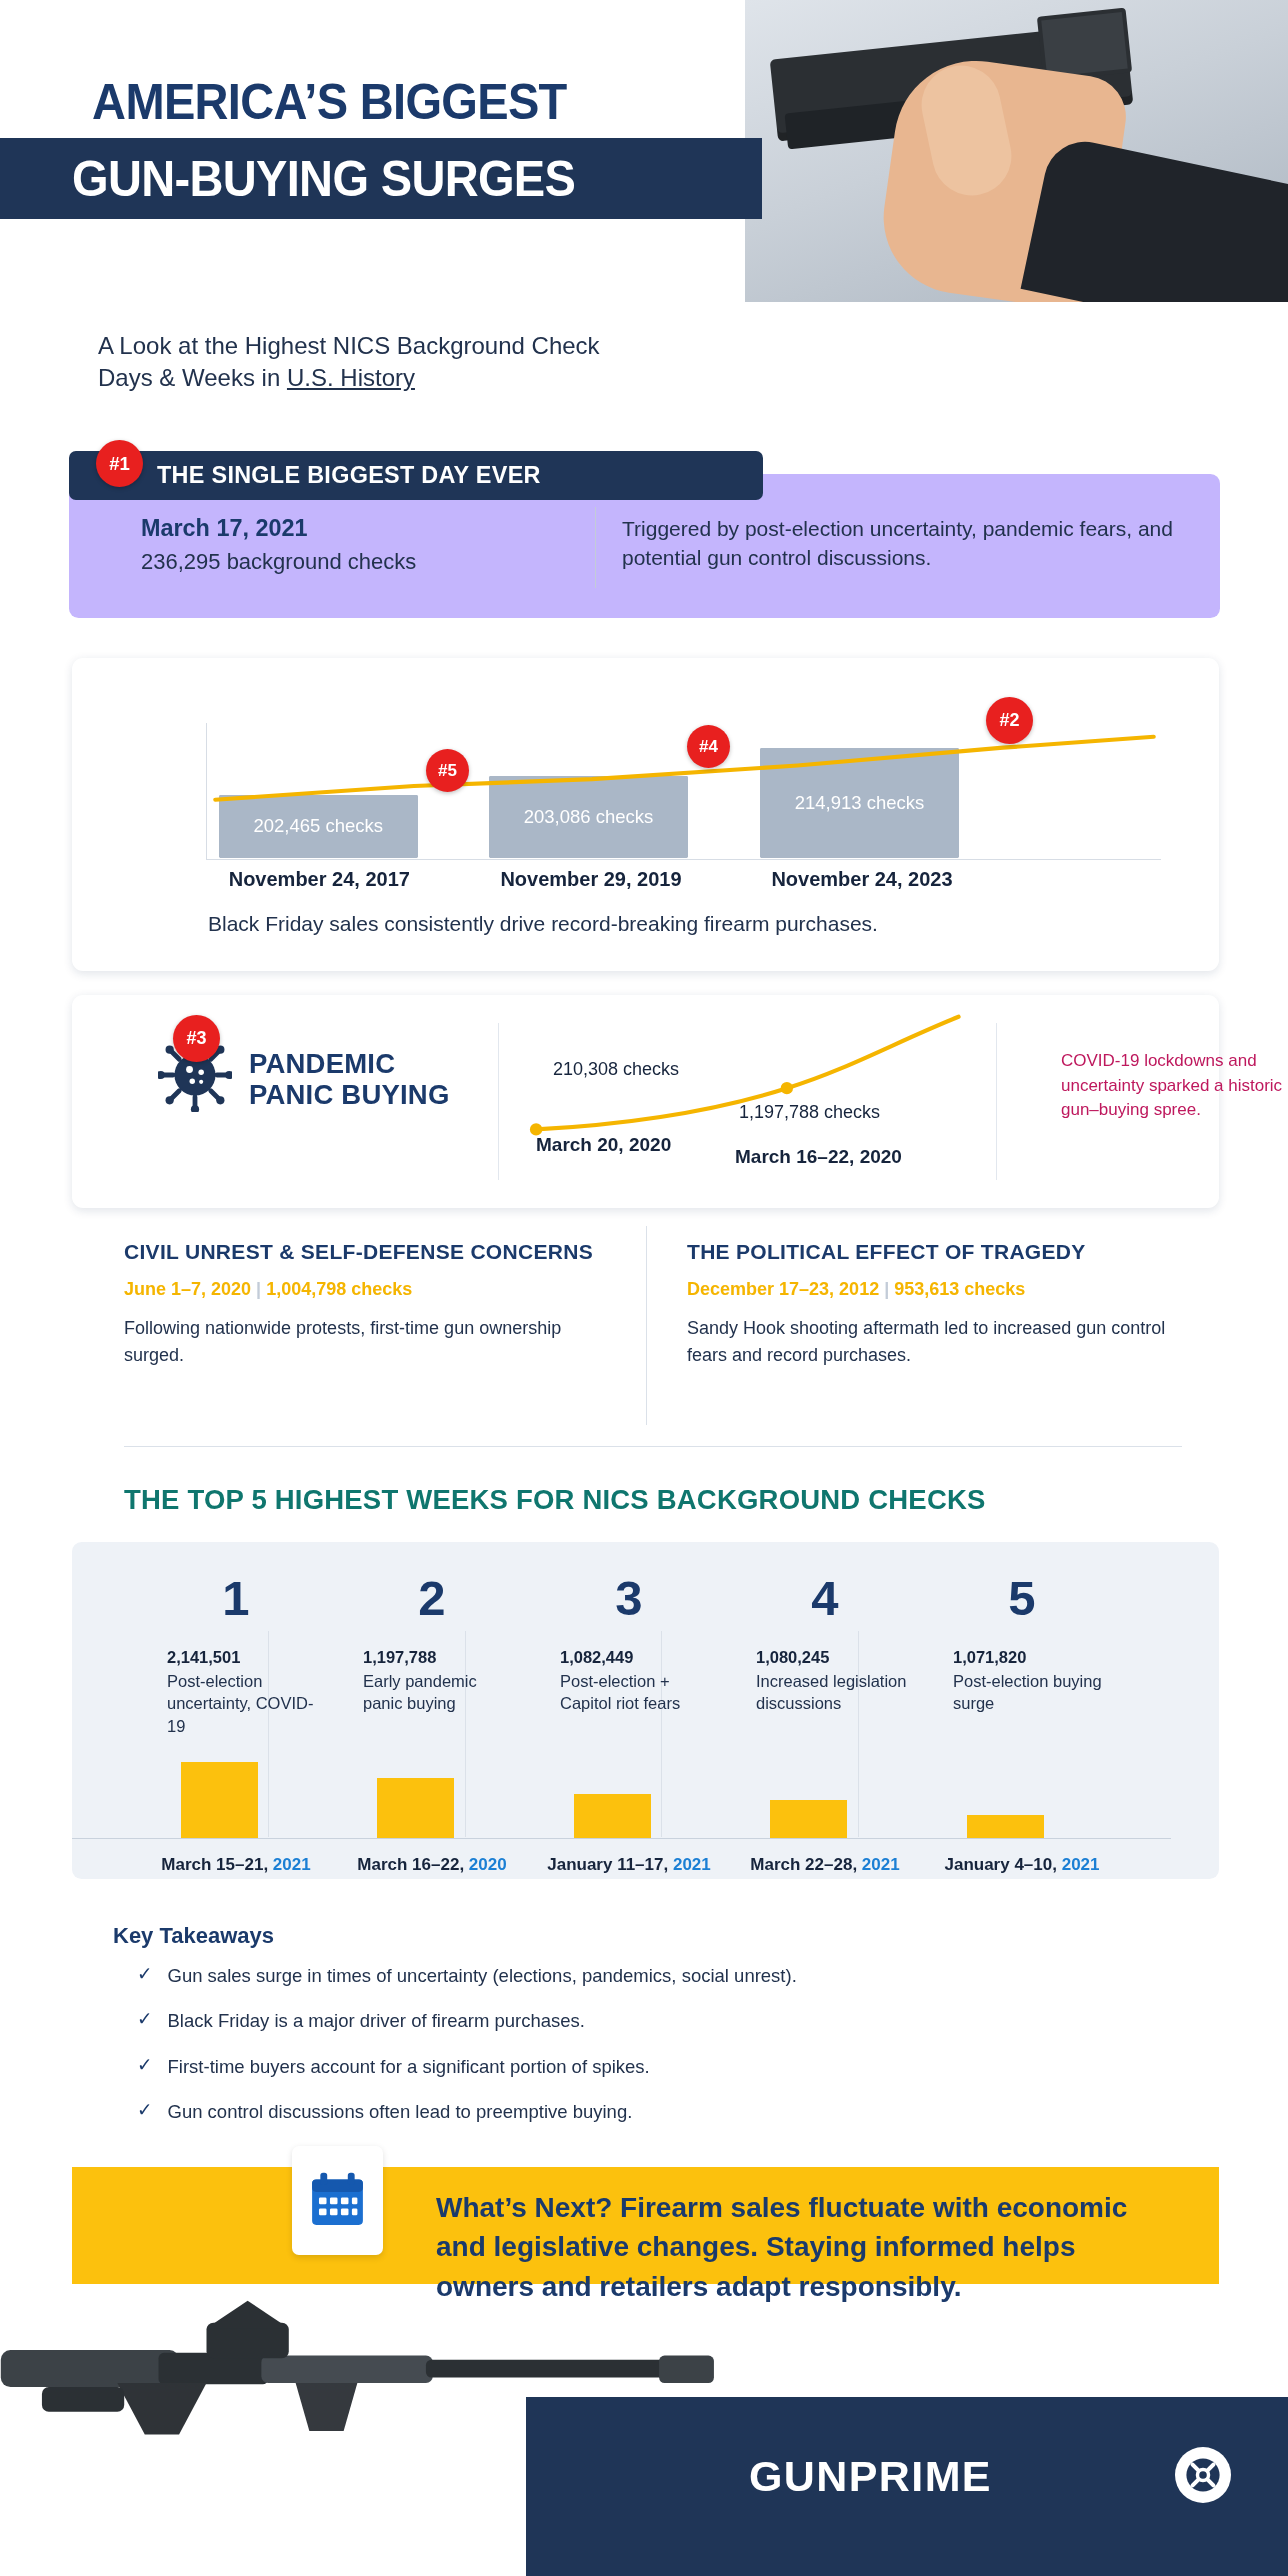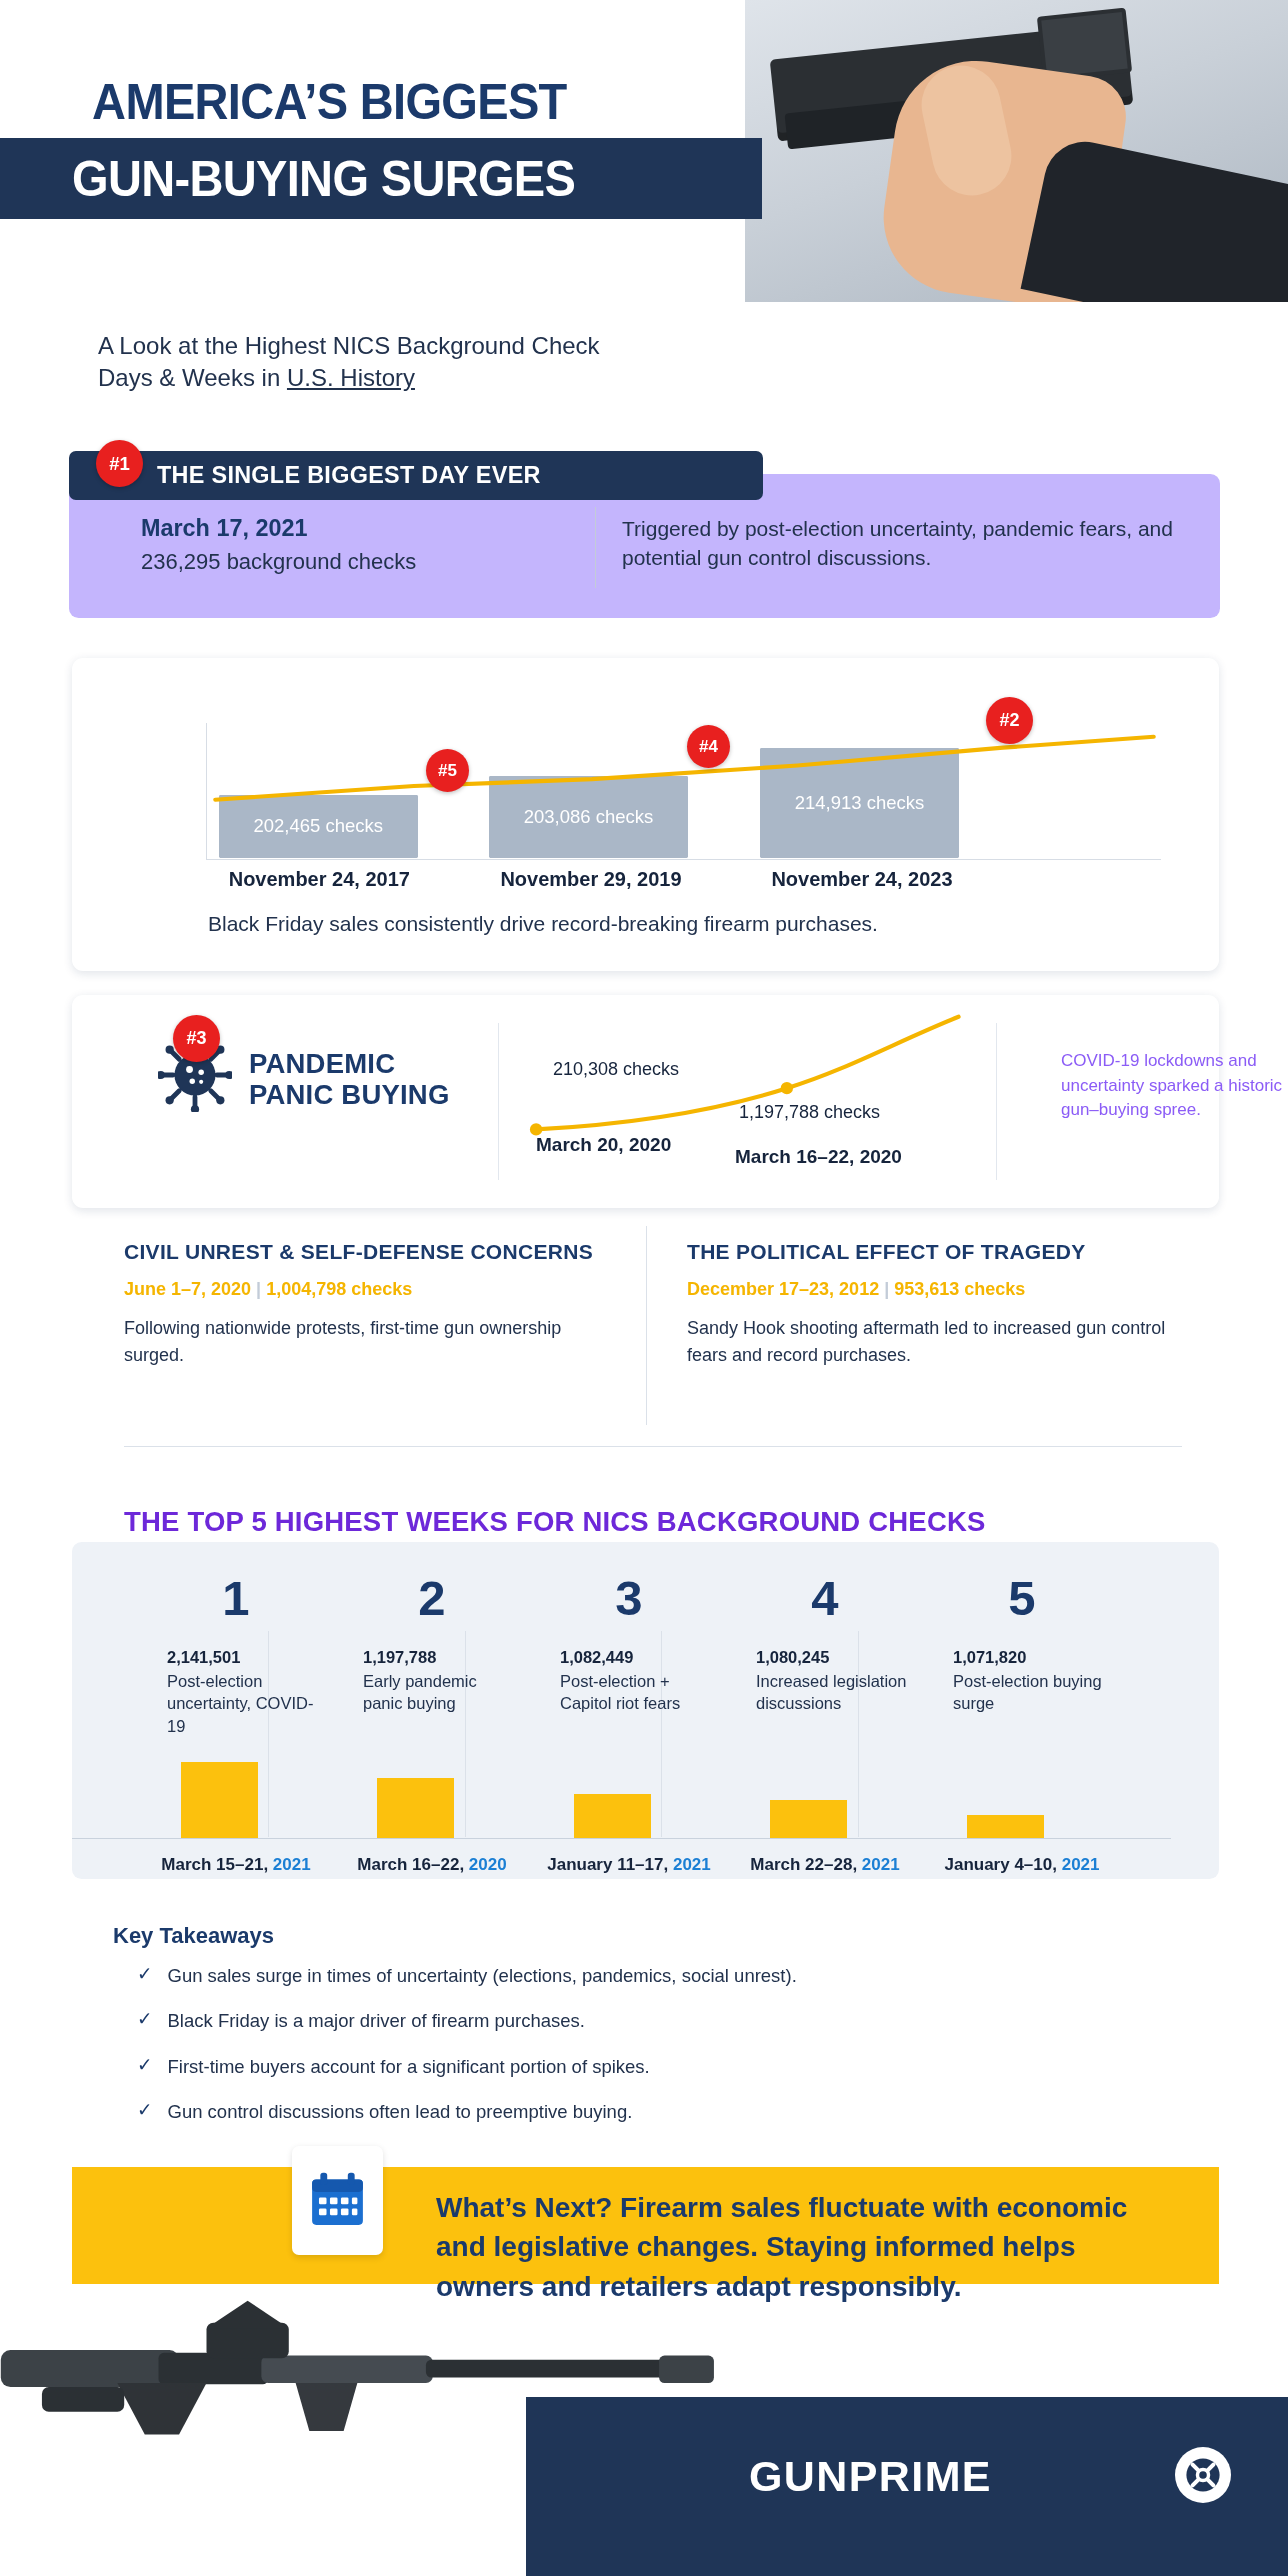--- a/index.html
+++ b/index.html
@@ -144,21 +144,21 @@
   .badge-3 { left: 173px; top: 1015px; width: 47px; height: 47px; font-size: 18px; z-index: 6; }
   .pandemic-title {
     position: absolute; left: 177px; top: 54px; font-size: 27.5px; font-weight: bold;
     color: #1b3a6b; line-height: 1.12; letter-spacing: 0.2px;
   }
   .p-divider1 { position: absolute; left: 426px; top: 27.5px; width: 1.4px; height: 157px; background: #e2e7ee; }
   .p-divider2 { position: absolute; left: 924px; top: 27.5px; width: 1.4px; height: 157px; background: #e2e7ee; }
   .p-chart { position: absolute; left: 440px; top: 19px; width: 481px; height: 158px; text-align: center; }
   .p-note {
     position: absolute; left: 989px; top: 54px; width: 227px; font-size: 17px;
-    color: #8b5cf6; line-height: 1.45;
+    color: #be185d; line-height: 1.45;
   }
   .p-val1 { position: absolute; left: 41px; top: 45px; font-size: 18px; color: #16243c; }
   .p-val2 { position: absolute; left: 227px; top: 88px; font-size: 18px; color: #16243c; }
   .p-lab1 { position: absolute; left: 24px; top: 120px; font-size: 19px; font-weight: bold; color: #16243c; }
   .p-lab2 { position: absolute; left: 223px; top: 132px; font-size: 19px; font-weight: bold; color: #16243c; }
 
   
   .twocol { position: absolute; left: 124px; top: 1240px; width: 1058px; height: 185px; }
   .col { position: absolute; top: 0; width: 481px; }
   .col-left { left: 0; }
@@ -166,21 +166,21 @@
   .col-h { font-size: 21px; font-weight: bold; color: #1b3a6b; letter-spacing: 0.3px; }
   .col-stat { font-size: 18px; font-weight: bold; color: #f5b500; margin-top: 15px; }
   .col-stat .sep { color: #c3ccd8; }
   .col-body { font-size: 18px; color: #22324d; margin-top: 15px; line-height: 1.48; }
   .vline { position: absolute; left: 522px; top: -13.7px; width: 1.4px; height: 199px; background: #dbe1e9; }
   .hline { position: absolute; left: 124px; top: 1446px; width: 1058px; height: 1.4px; background: #dbe1e9; }
 
   
   .top5-title {
     position: absolute; left: 124px; top: 1484px; font-size: 27.5px; font-weight: bold;
-    color: #6d28d9; letter-spacing: 0.2px; margin-top: 22px;
+    color: #0f766e; letter-spacing: 0.2px;
   }
   .top5-card {
     position: absolute; left: 72px; top: 1542px; width: 1147px; height: 337px;
     background: #eef2f7; border-radius: 9.6px;
   }
   .t5-col { position: absolute; top: 0; width: 196px; height: 337px; }
   .t5-col .rank {
     position: absolute; top: 27.5px; left: 0; width: 100%; text-align: center;
     font-size: 49px; font-weight: bold; color: #1b3a6b;
   }

